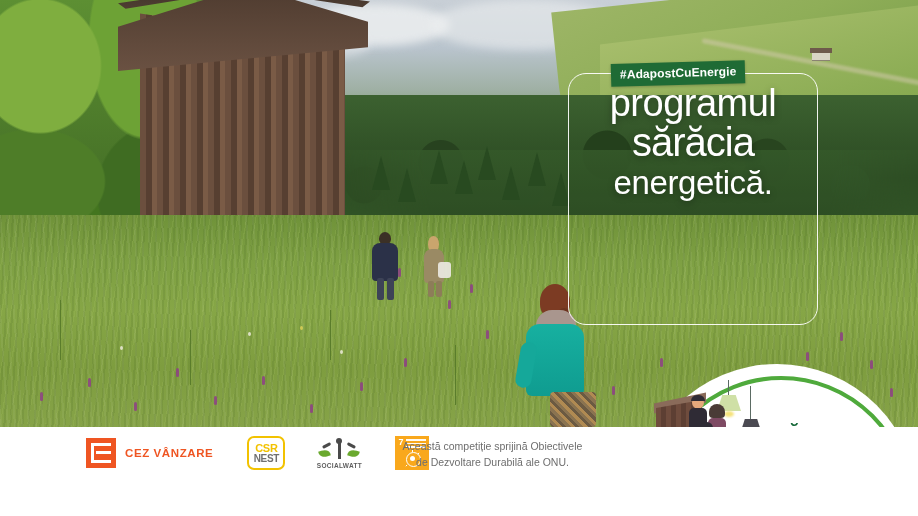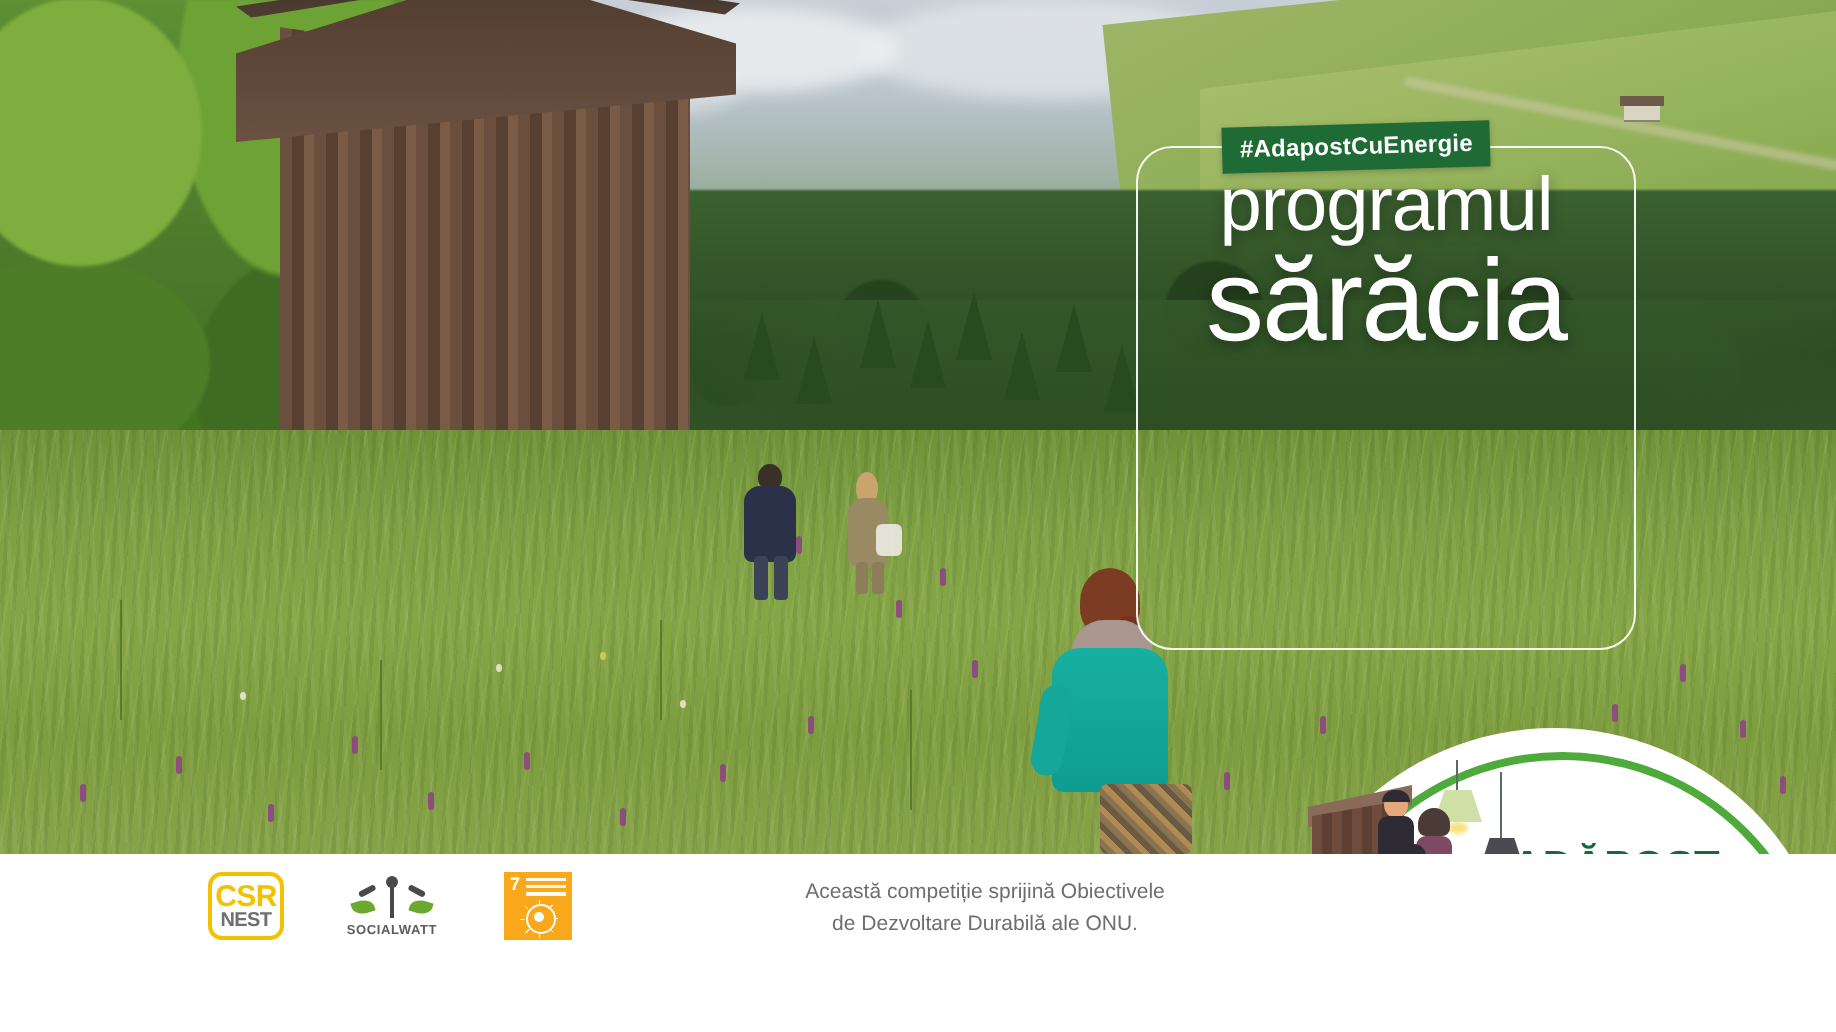--- a/index.html
+++ b/index.html
@@ -107,21 +107,21 @@
   .logo-row{position:absolute;left:86px;top:436px;display:flex;align-items:center;gap:16px;}
 
   .cez-mark{width:30px;height:30px;background:#ef5522;position:relative;}
   .cez-mark::before{content:"";position:absolute;left:5px;top:5px;width:20px;height:20px;
      border:3px solid #fff;border-right:none;box-sizing:border-box;}
   .cez-mark::after{content:"";position:absolute;left:10px;top:12.5px;width:15px;height:3px;background:#fff;}
   .cez-word{color:#ef5522;font-weight:bold;font-size:11.5px;letter-spacing:.6px;}
 
   .csr{width:34px;height:30px;border:2.5px solid #f2c200;border-radius:7px;
        display:flex;flex-direction:column;align-items:center;justify-content:center;line-height:1;}
-  .csr .c1{color:#f2c200;font-weight:bold;font-size:15px;letter-spacing:-.3px;}
+  .csr .c1{color:#f2c200;font-weight:bold;font-size:11px;letter-spacing:-.3px;}
   .csr .c2{color:#6f6f6f;font-weight:bold;font-size:10px;letter-spacing:-.3px;}
 
   .sw{width:52px;position:relative;text-align:center;}
   .sw-tree{position:relative;height:24px;}
   .sw-stem{position:absolute;left:50%;top:5px;width:2.5px;height:16px;margin-left:-1.2px;background:#4a4a4a;}
   .sw-head{position:absolute;left:50%;top:0;width:6px;height:6px;margin-left:-3px;border-radius:50%;background:#4a4a4a;}
   .sw-arm{position:absolute;top:6px;width:9px;height:2.5px;background:#4a4a4a;border-radius:2px;}
   .sw-leaf{position:absolute;width:11px;height:7px;background:#6aa92e;border-radius:0 70% 0 70%;}
   .sw-word{font-size:6.5px;color:#5d5d5d;font-weight:bold;letter-spacing:.3px;}
 
@@ -158,21 +158,21 @@
   .hl-frame{position:absolute;left:568px;top:73px;width:248px;height:250px;
     border:1.4px solid rgba(255,255,255,.92);border-radius:18px;}
   .hashtag{position:absolute;left:611px;top:62px;
     background:#1f6b35;color:#fff;font-weight:bold;font-size:12px;letter-spacing:.1px;
     padding:4px 9px 5px;transform:rotate(-1.6deg);white-space:nowrap;
     box-shadow:0 1px 3px rgba(0,0,0,.22);}
   .headline{position:absolute;left:562px;top:82px;width:262px;text-align:center;
     color:#fff;line-height:.94;text-shadow:0 2px 7px rgba(0,0,0,.35);}
   .headline .l1{display:block;font-size:42px;font-weight:400;letter-spacing:-.5px;}
   .headline .l2{display:block;font-size:38px;font-weight:300;letter-spacing:-.5px;margin-top:4px;}
-  .headline .l3{display:block;font-size:58px;font-weight:400;letter-spacing:-1px;margin-top:2px;}
+  .headline .l3{display:block;font-size:40px;font-weight:400;letter-spacing:-1px;margin-top:2px;}
   .headline .l4{display:block;font-size:33px;font-weight:300;letter-spacing:-.4px;margin-top:6px;}
 
   
   .badge{position:absolute;left:636px;top:364px;width:282px;height:152px;}
   .badge-bg{position:absolute;left:0;top:0;width:282px;height:152px;
      background:#fff;border-radius:141px 141px 0 0;}
   .badge-arc{position:absolute;left:14px;top:12px;width:254px;height:254px;
      border:4px solid #4faa3c;border-radius:50%;
      clip-path:polygon(0 0,100% 0,100% 52%,0 52%);}
   .badge-title{position:absolute;left:120px;top:58px;color:#18693a;font-weight:bold;
@@ -287,20 +287,21 @@
       <div style="position:absolute;left:36px;top:108px;width:46px;height:35px;background:repeating-linear-gradient(45deg,#6b5a42 0 3px,#8a7350 3px 6px,#b08a52 6px 9px);border-radius:4px;"></div>
     </div>
   </div>
 
 
   <div class="hl-frame"></div>
   <div class="hashtag">#AdapostCuEnergie</div>
   <div class="headline">
     <span class="l2">programul</span>
     <span class="l3">sărăcia</span>
+    <span class="l4">energetică.</span>
   </div>
 
   <div class="badge">
     <div class="badge-bg"></div>
     <div class="badge-arc"></div>
 
     <div class="ill">
 
       <div class="fur" style="left:0;top:18px;width:52px;height:10px;background:#8a6b5a;transform:skewY(-12deg);"></div>
       <div class="fur" style="left:2px;top:24px;width:46px;height:26px;background:repeating-linear-gradient(90deg,#6f4c3d 0 5px,#5d3f33 5px 10px);transform:skewY(-10deg);"></div>
@@ -353,20 +354,24 @@
       <div>ADĂPOST</div>
       <div>CU ENERGIE</div>
     </div>
     <div class="badge-rule"></div>
   </div>
 
   <div class="footer"></div>
 
   <div class="logo-row">
 
+    <div style="display:flex;align-items:center;gap:9px;">
+      <div class="cez-mark"></div>
+      <div class="cez-word">CEZ VÂNZARE</div>
+    </div>
 
     <div style="margin-left:18px;">
       <div class="csr">
         <div class="c1">CSR</div>
         <div class="c2">NEST</div>
       </div>
     </div>
 
     <div class="sw" style="margin-left:12px;">
       <div class="sw-tree">

